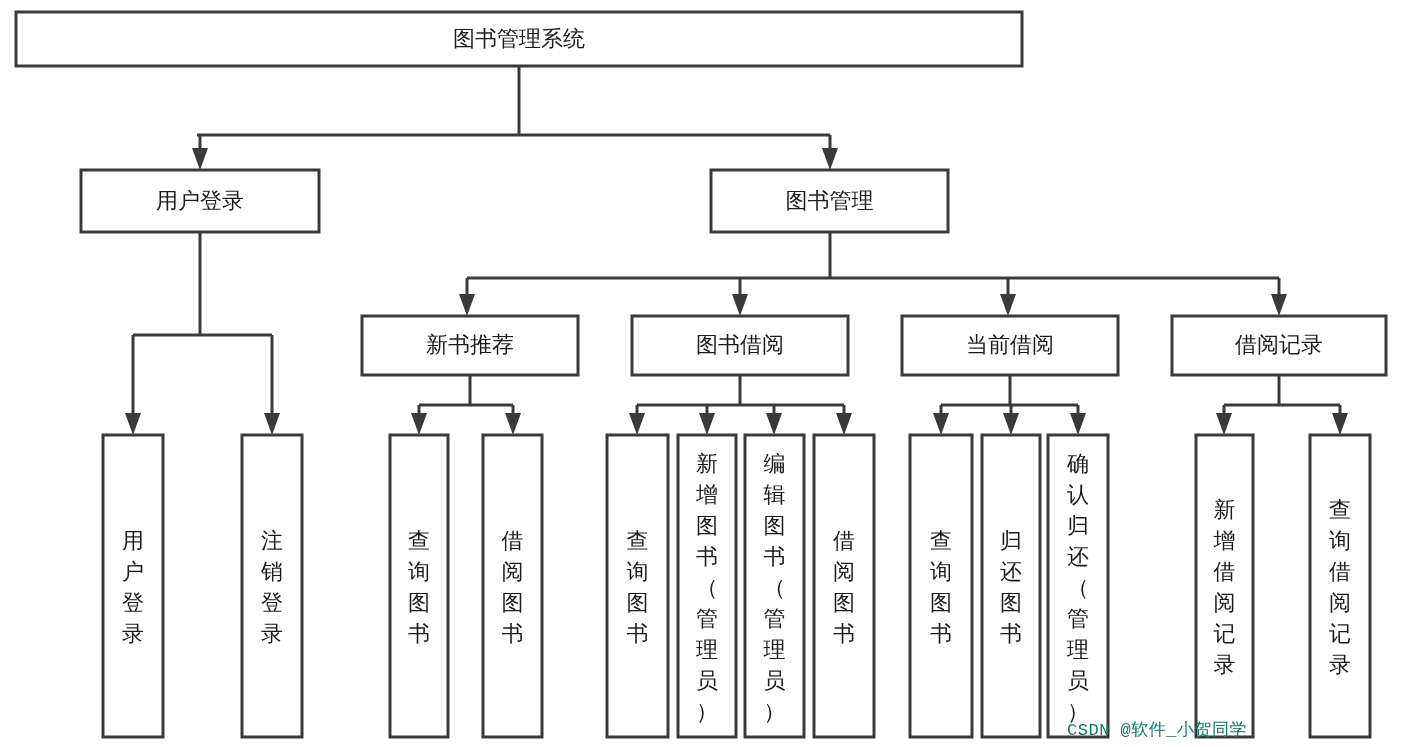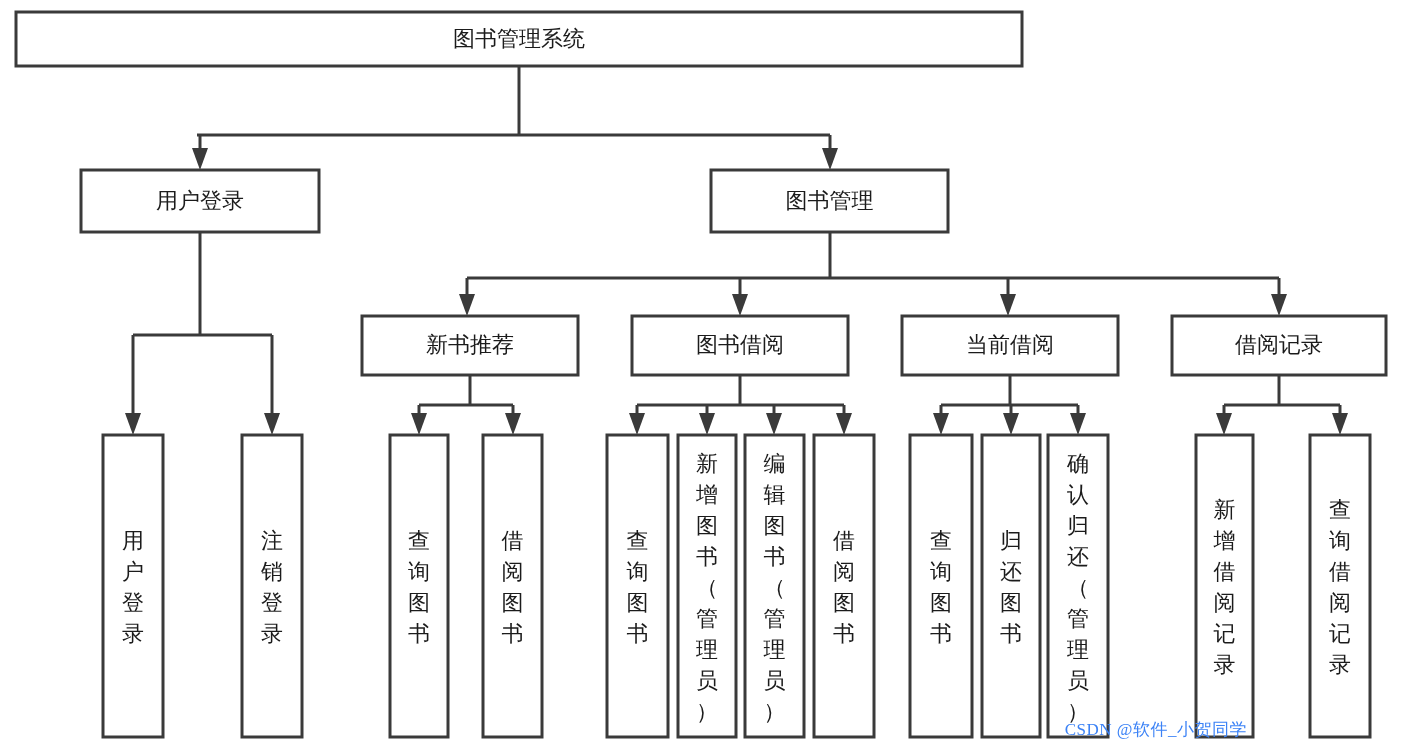--- a/index.html
+++ b/index.html
@@ -54,23 +54,23 @@
     font-family: "Liberation Sans", "DejaVu Sans", sans-serif;
     font-size: 22px;
     fill: #1b1b1b;
     text-anchor: middle;
     white-space: pre;
   }
   .watermark {
     position: absolute;
     right: 10px;
     bottom: 6px;
-    font-family: Liberation Serif, serif;
+    font-family: Liberation Mono, monospace;
     font-size: 17px;
-    color: #3b82f6;
+    color: #0f766e;
     letter-spacing: 0.5px;
     pointer-events: none;
     user-select: none;
   }
 </style>
 </head>
 <body>
 
 <div id="diagram-root">
   <svg class="diagram-canvas" id="diagram-svg" viewBox="0 0 1405 747" xmlns="http://www.w3.org/2000/svg">

